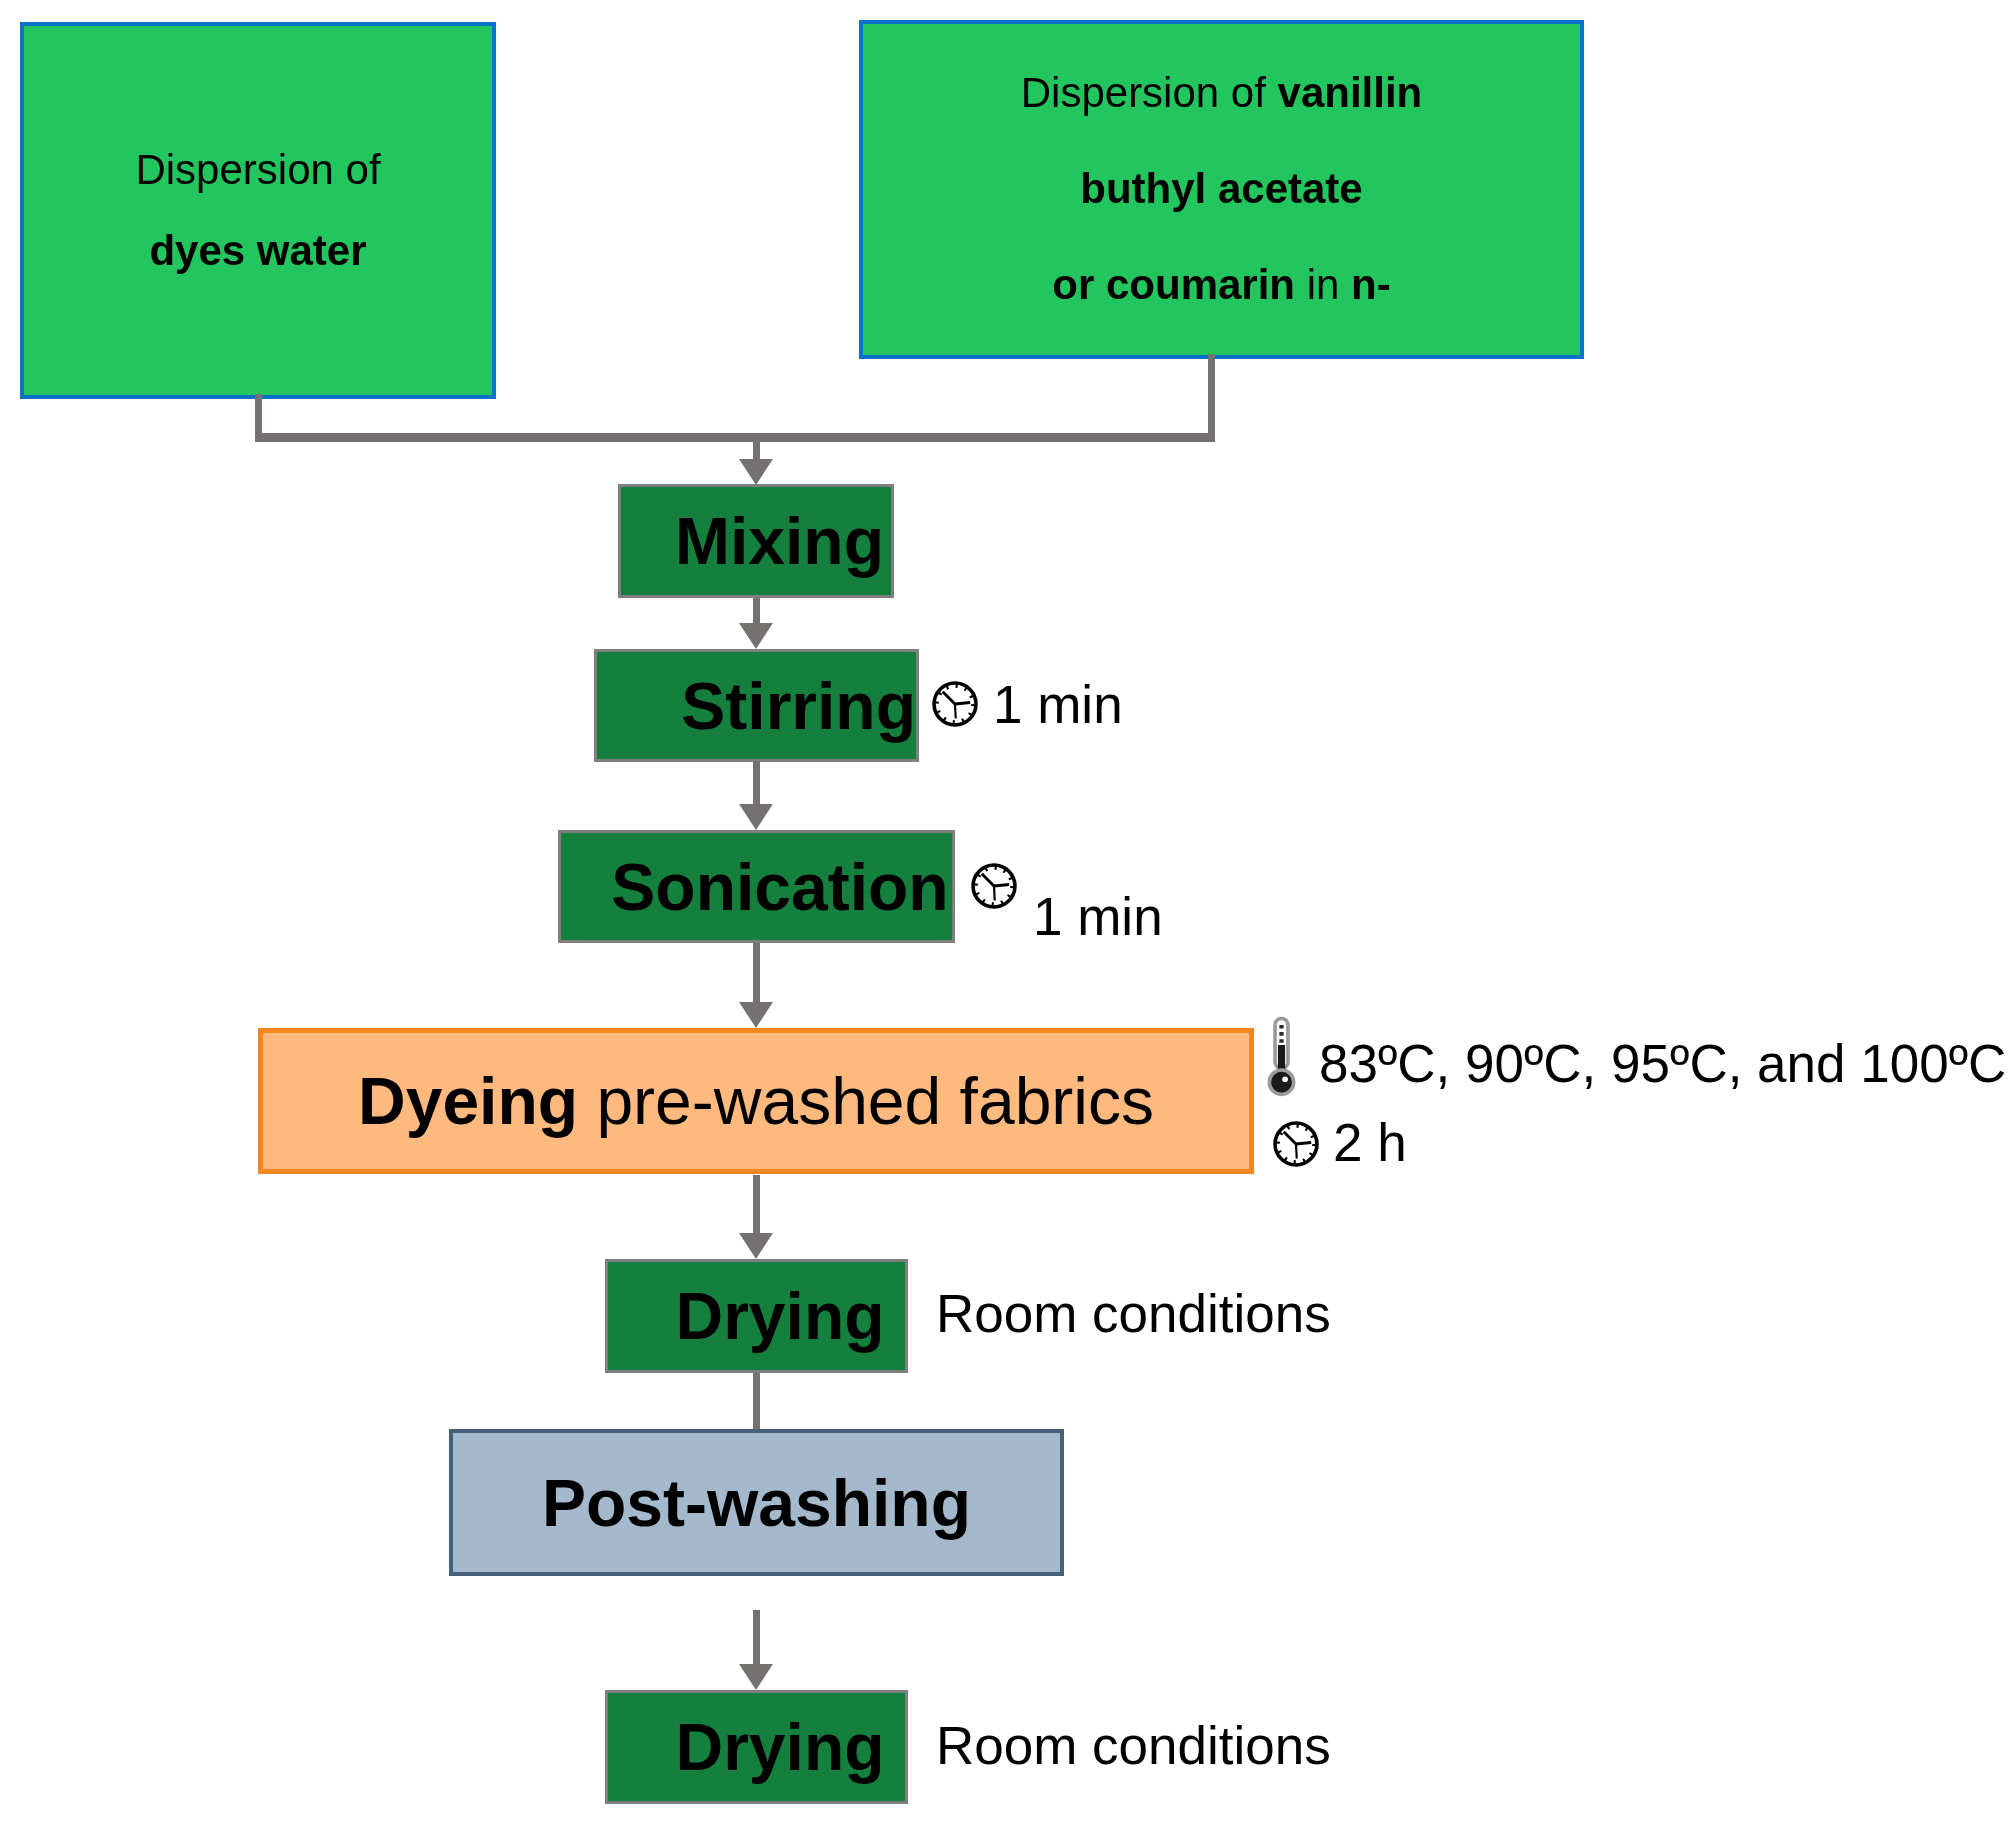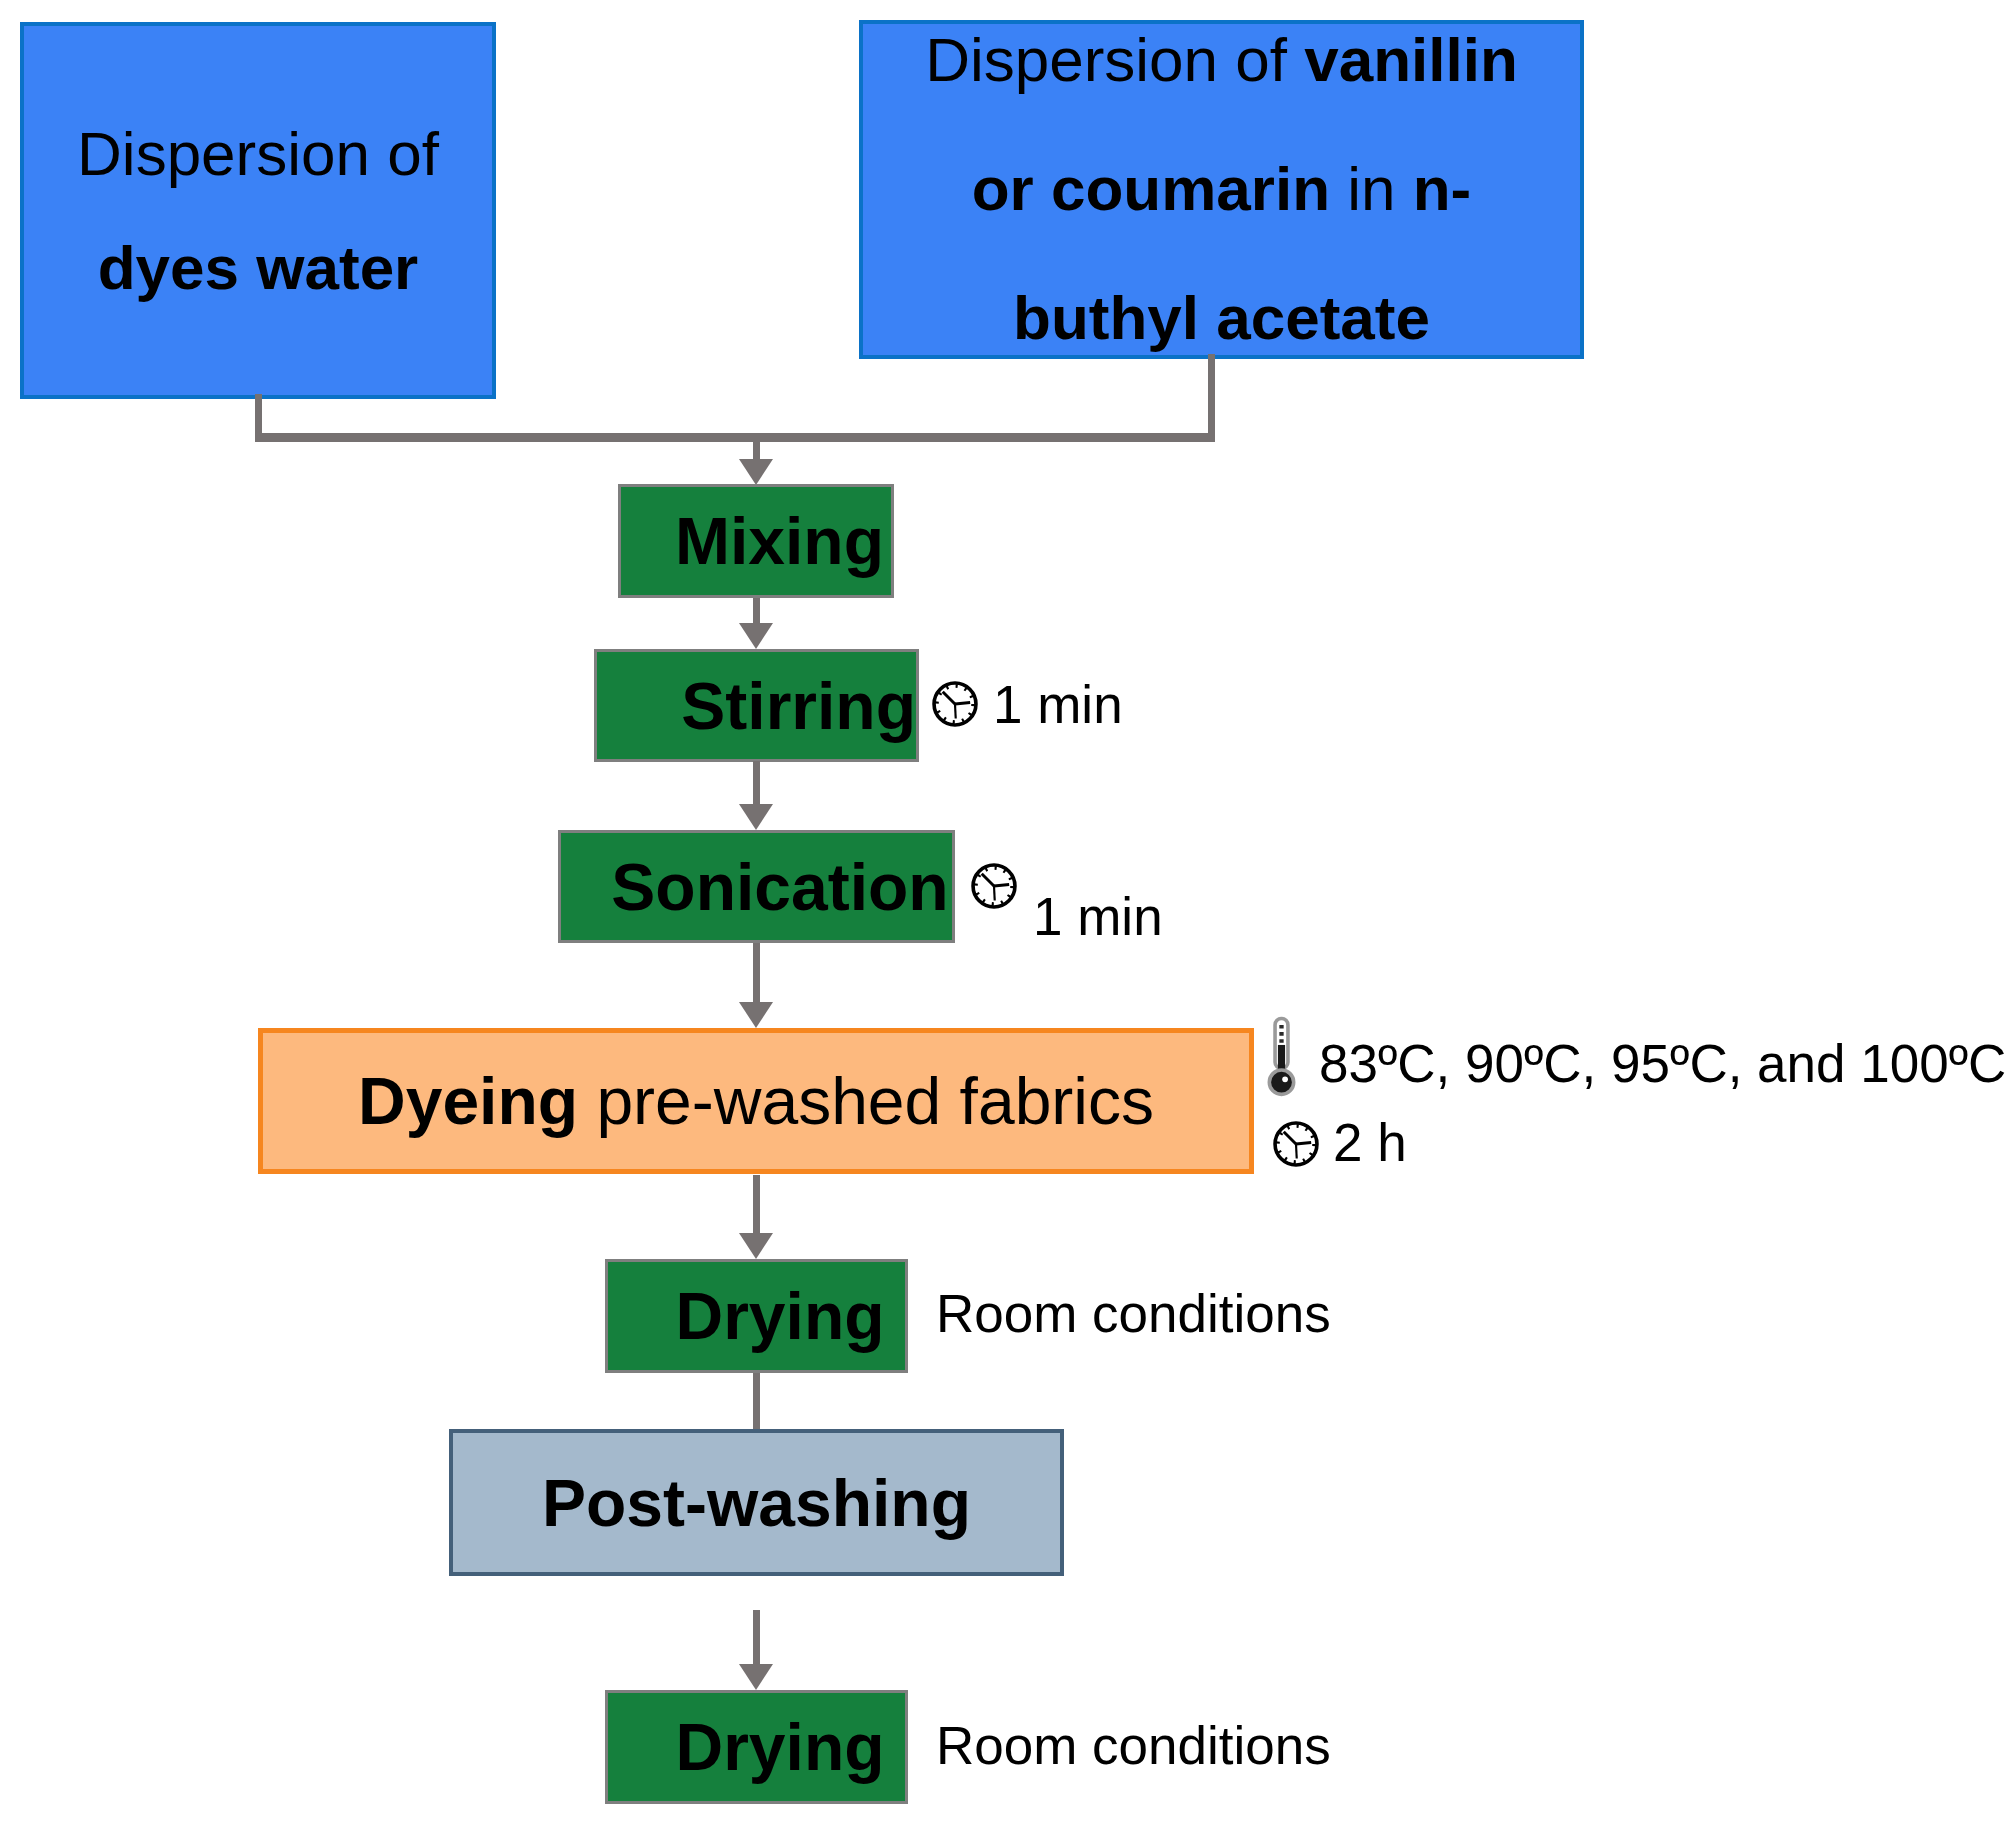--- a/index.html
+++ b/index.html
@@ -12,24 +12,23 @@
     overflow:hidden;
   }
   .box{
     position:absolute;
     box-sizing:border-box;
     display:flex;flex-direction:column;
     align-items:center;justify-content:center;
     text-align:center;
   }
   .src{
-    background:#3b82f6;
+    background:#22c55e;
     border:4.3px solid #0B72C7;
-    font-size:62px;
-    gap:33px;
+    font-size:42px;
   }
   .src .ln{white-space:nowrap;}
   .box-water .ln{line-height:81px;}
   .box-dye .ln{line-height:96px;}
   .b{font-weight:bold;}
   .proc{
     background:#15803d;
     border:3.6px solid #7F7F7F;
     font-size:66px;font-weight:bold;
     white-space:nowrap;
@@ -69,22 +68,22 @@
 
 <div class="canvas">
 
   <div class="box src box-water" style="left:20px;top:21.6px;width:476px;height:377px;">
     <div class="ln">Dispersion of</div>
     <div class="ln b">dyes water</div>
   </div>
 
   <div class="box src box-dye" style="left:859px;top:19.5px;width:725px;height:339px;">
     <div class="ln"><span>Dispersion of </span><span class="b">vanillin</span></div>
+    <div class="ln b">buthyl acetate</div>
     <div class="ln"><span class="b">or coumarin</span><span> in </span><span class="b">n-</span></div>
-    <div class="ln b">buthyl acetate</div>
   </div>
 
   <div class="vline" style="left:255px;top:394px;height:48px;"></div>
   <div class="vline" style="left:1208px;top:354px;height:88px;"></div>
   <div class="hline" style="left:255px;top:433px;width:960px;"></div>
 
   <div class="stem" style="left:753px;top:436px;height:26px;"></div>
   <div class="ahead" style="left:739px;top:459px;"></div>
 
   <div class="box proc" style="left:618px;top:484px;width:276px;height:114px;">

